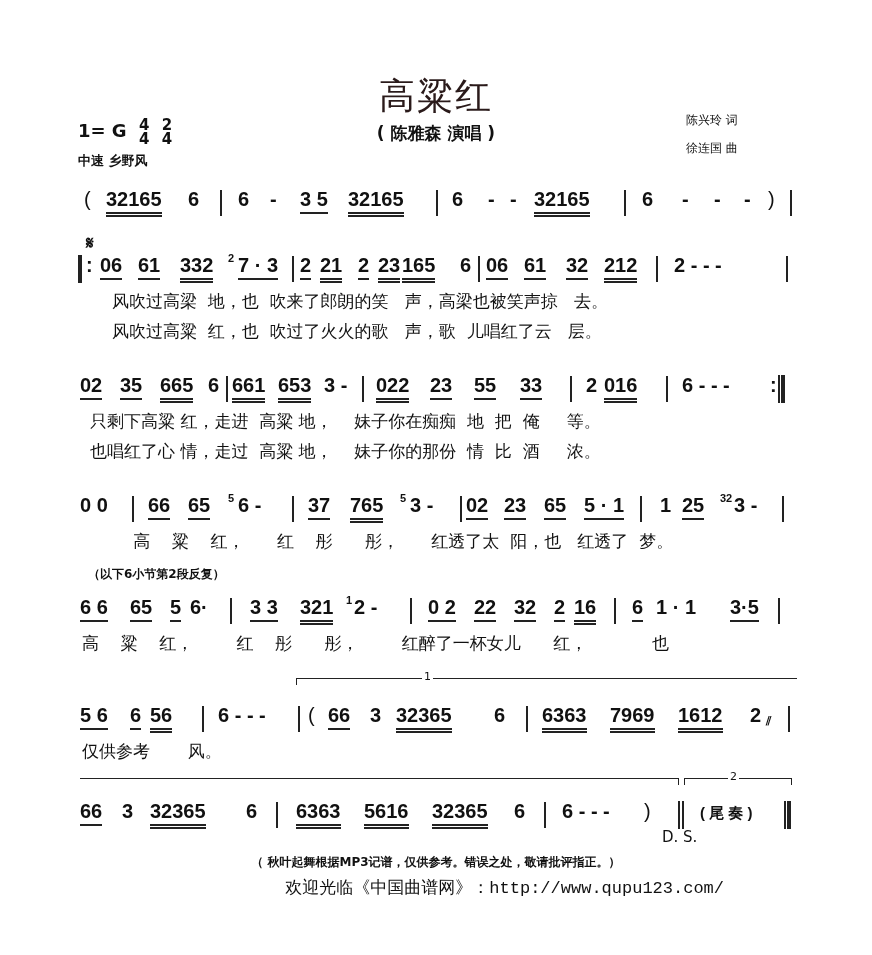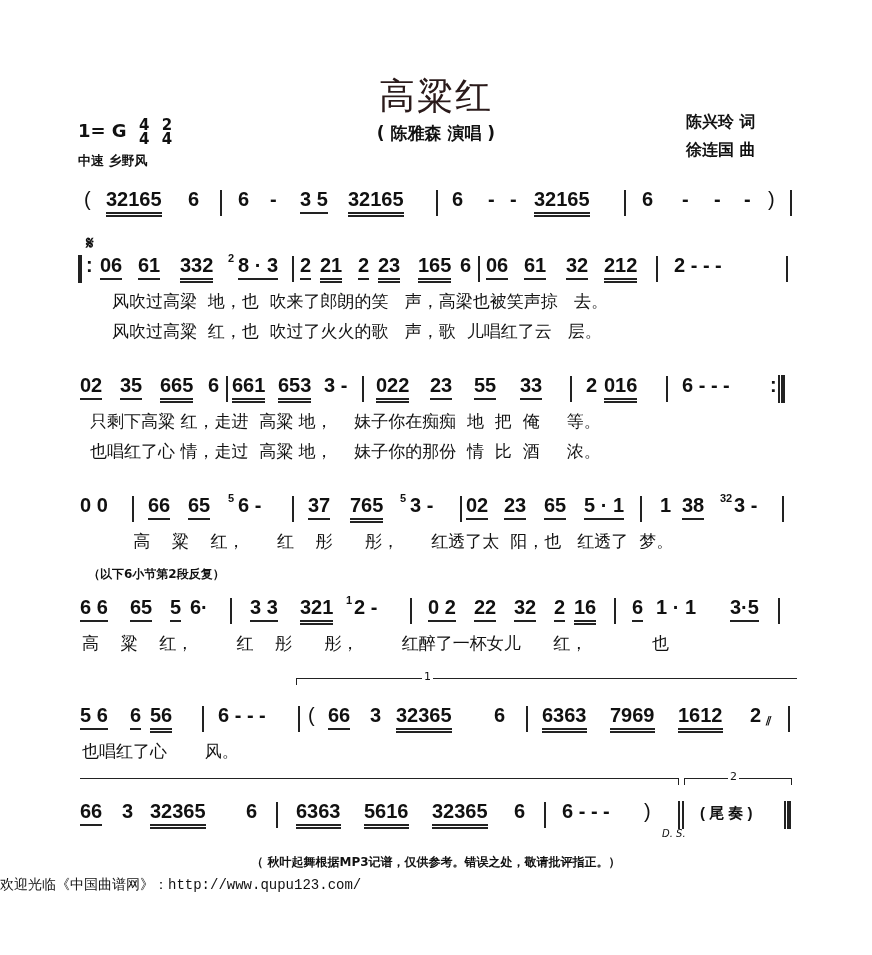--- a/index.html
+++ b/index.html
@@ -4,34 +4,34 @@
 <style>
   html,body{margin:0;padding:0;background:#fff;}
   body{width:872px;height:955px;position:relative;overflow:hidden;font-family:"DejaVu Sans","Liberation Sans",sans-serif;color:#111;}
   .abs{position:absolute;}
   .title{left:0;width:872px;top:72px;text-align:center;font-size:36px;color:#2a1a1a;letter-spacing:2px;}
   .singer{left:0;width:872px;top:122px;text-align:center;font-size:17px;font-weight:bold;}
   .key{left:78px;top:118px;font-size:18px;font-weight:bold;}
   .frac{display:inline-block;vertical-align:middle;text-align:center;font-size:15px;line-height:14px;margin-left:6px;}
   .frac span{display:block;}
   .tempo{left:78px;top:152px;font-size:13px;font-weight:bold;}
-  .credit{left:686px;font-size:16px;font-weight:bold;}
+  .credit{left:686px;font-size:12px;font-weight:normal;}
   .row{left:78px;width:720px;height:40px;}
   .tok{position:absolute;top:0;font-size:20px;font-weight:bold;font-family:"Liberation Sans","DejaVu Sans",sans-serif;white-space:nowrap;}
   .u1{border-bottom:2px solid #222;padding-bottom:1px;}
   .u2{border-bottom:5px double #222;padding-bottom:1px;}
   .bar{position:absolute;width:2px;height:26px;background:#222;top:2px;}
   .dbar{position:absolute;width:7px;height:28px;top:1px;border-left:2px solid #222;border-right:4px solid #222;box-sizing:border-box;}
   .lyric{left:112px;font-size:17px;font-family:"DejaVu Serif","Liberation Serif",serif;white-space:pre;}
   .segno{left:86px;top:232px;font-size:18px;font-weight:bold;}
   .note{left:88px;top:566px;font-size:12px;font-weight:bold;}
-  .ds{left:662px;top:828px;font-size:10px;font-style:italic;}
+  .ds{left:662px;top:828px;font-size:15px;}
   .bracket{border-top:1.5px solid #222;height:0;}
   .footer1{left:0;width:872px;top:854px;text-align:center;font-size:12px;font-weight:bold;}
-  .footer2{left:0;width:724px;top:876px;text-align:left;font-size:14px;font-family:"DejaVu Serif","Liberation Serif",serif;}
+  .footer2{left:0;width:724px;top:876px;text-align:right;font-size:17px;font-family:"DejaVu Serif","Liberation Serif",serif;}
   .footer2 .mono{font-family:"Liberation Mono","DejaVu Sans Mono",monospace;}
 </style>
 </head>
 <body>
 
 <div class="abs title">高粱红</div>
 <div class="abs singer">( 陈雅森 演唱 )</div>
 
 <div class="abs key">
   <span>1= G</span>
@@ -67,27 +67,27 @@
 
 <div class="abs segno">𝄋</div>
 
 <div class="abs row" style="top:254px">
   <span class="dbar" style="left:0px;border-left-width:4px;border-right-width:0;width:4px"></span>
   <span class="tok" style="left:8px">:</span>
   <span class="tok u1" style="left:22px">06</span>
   <span class="tok u1" style="left:60px">61</span>
   <span class="tok u2" style="left:102px">332</span>
   <span class="tok" style="left:150px;font-size:11px;top:-2px">2</span>
-  <span class="tok u1" style="left:160px">8 · 3</span>
+  <span class="tok u1" style="left:160px">7 · 3</span>
   <span class="bar" style="left:214px"></span>
   <span class="tok u1" style="left:222px">2</span>
   <span class="tok u2" style="left:242px">21</span>
   <span class="tok u1" style="left:280px">2</span>
   <span class="tok u2" style="left:300px">23</span>
-  <span class="tok u2" style="left:340px">165</span>
+  <span class="tok u2" style="left:324px">165</span>
   <span class="tok" style="left:382px">6</span>
   <span class="bar" style="left:400px"></span>
   <span class="tok u1" style="left:408px">06</span>
   <span class="tok u1" style="left:446px">61</span>
   <span class="tok u1" style="left:488px">32</span>
   <span class="tok u2" style="left:526px">212</span>
   <span class="bar" style="left:578px"></span>
   <span class="tok" style="left:596px">2 - - -</span>
   <span class="bar" style="left:708px"></span>
 </div>
@@ -131,21 +131,21 @@
   <span class="tok u2" style="left:272px">765</span>
   <span class="tok" style="left:322px;font-size:11px;top:-2px">5</span>
   <span class="tok" style="left:332px">3 -</span>
   <span class="bar" style="left:382px"></span>
   <span class="tok u1" style="left:388px">02</span>
   <span class="tok u1" style="left:426px">23</span>
   <span class="tok u1" style="left:466px">65</span>
   <span class="tok u1" style="left:506px">5 · 1</span>
   <span class="bar" style="left:562px"></span>
   <span class="tok" style="left:582px">1</span>
-  <span class="tok u1" style="left:604px">38</span>
+  <span class="tok u1" style="left:604px">25</span>
   <span class="tok" style="left:642px;font-size:11px;top:-2px">32</span>
   <span class="tok" style="left:656px">3 -</span>
   <span class="bar" style="left:704px"></span>
 </div>
 <div class="abs lyric" style="top:530px;left:90px">        高    粱    红，      红    彤      彤，      红透了太  阳，也   红透了  梦。</div>
 
 <div class="abs note">（以下6小节第2段反复）</div>
 
 <div class="abs row" style="top:596px">
   <span class="tok u1" style="left:2px">6 6</span>
@@ -187,21 +187,21 @@
   <span class="tok u2" style="left:318px">32365</span>
   <span class="tok" style="left:416px">6</span>
   <span class="bar" style="left:448px"></span>
   <span class="tok u2" style="left:464px">6363</span>
   <span class="tok u2" style="left:532px">7969</span>
   <span class="tok u2" style="left:600px">1612</span>
   <span class="tok" style="left:672px">2</span>
   <span class="tok" style="left:688px;font-size:12px;top:10px">⫽</span>
   <span class="bar" style="left:710px"></span>
 </div>
-<div class="abs lyric" style="top:740px;left:82px">也唱红了心       风。</div>
+<div class="abs lyric" style="top:740px;left:82px">仅供参考       风。</div>
 
 <div class="abs bracket" style="left:80px;top:778px;width:598px;border-right:1.5px solid #222;height:6px"></div>
 <div class="abs bracket" style="left:684px;top:778px;width:106px;border-left:1.5px solid #222;border-right:1.5px solid #222;height:6px"></div>
 <div class="abs" style="left:728px;top:770px;font-size:11px;background:#fff;padding:0 2px">2</div>
 
 <div class="abs row" style="top:800px">
   <span class="tok u1" style="left:2px">66</span>
   <span class="tok" style="left:44px">3</span>
   <span class="tok u2" style="left:72px">32365</span>
   <span class="tok" style="left:168px">6</span>

